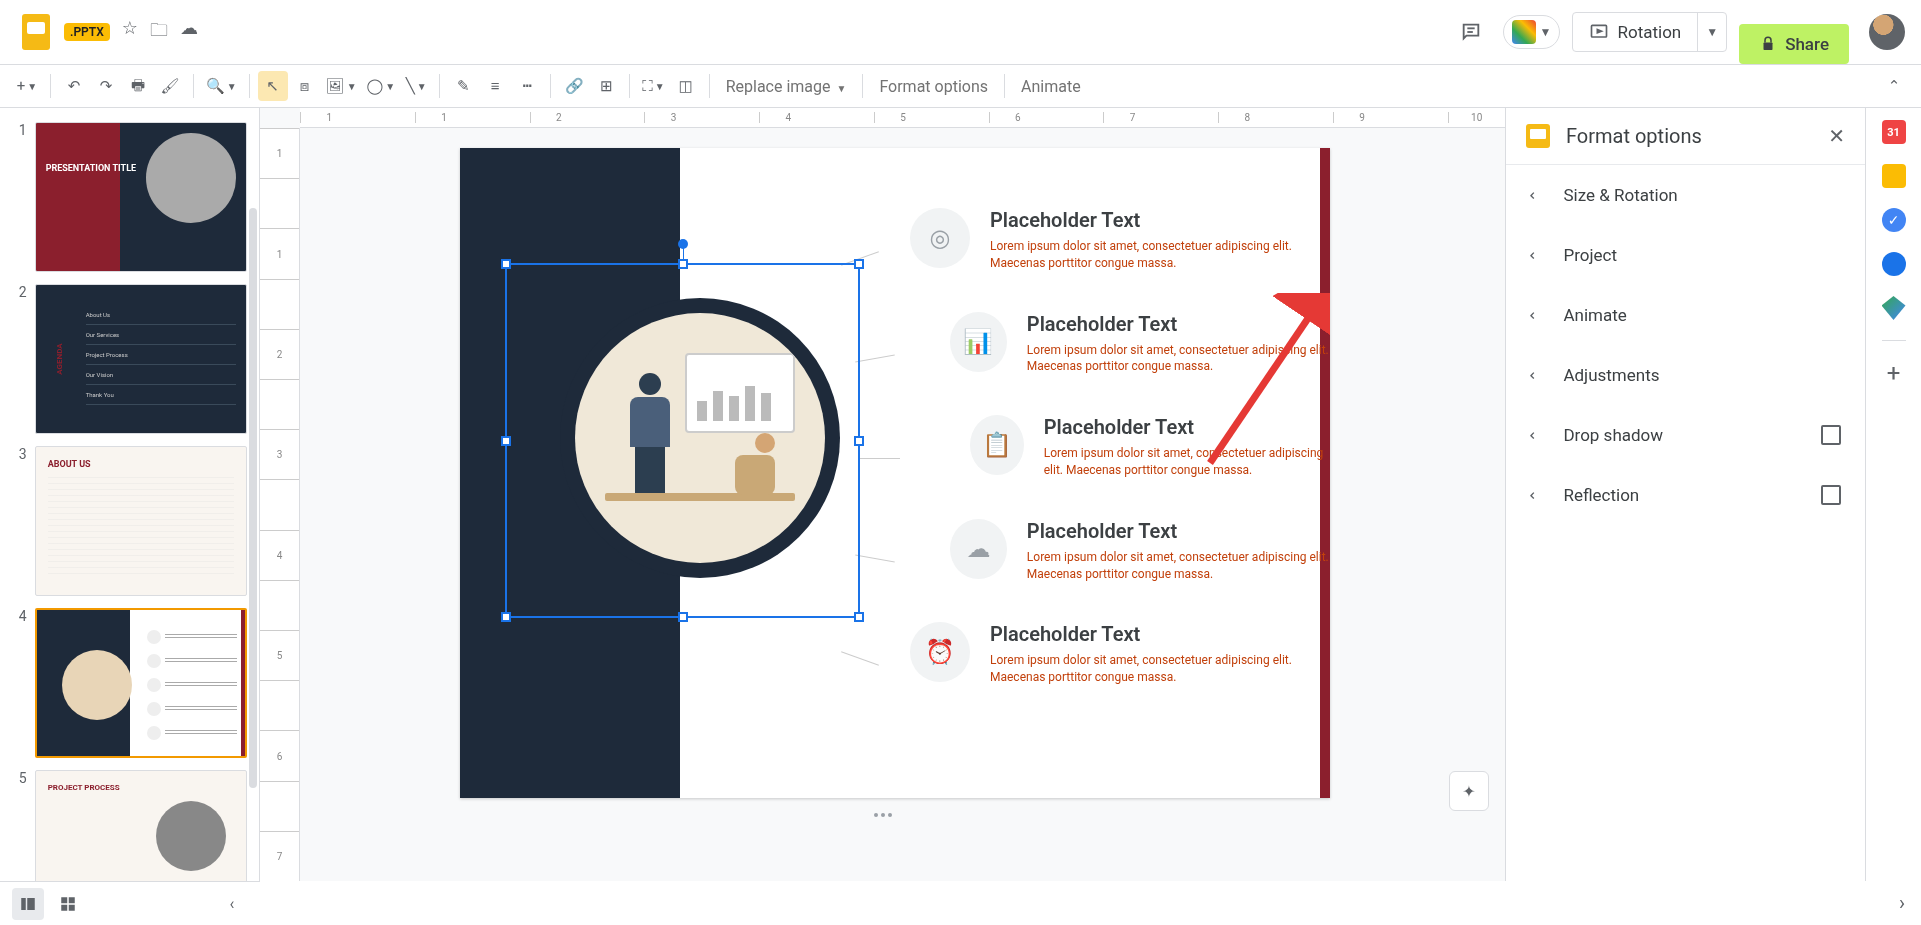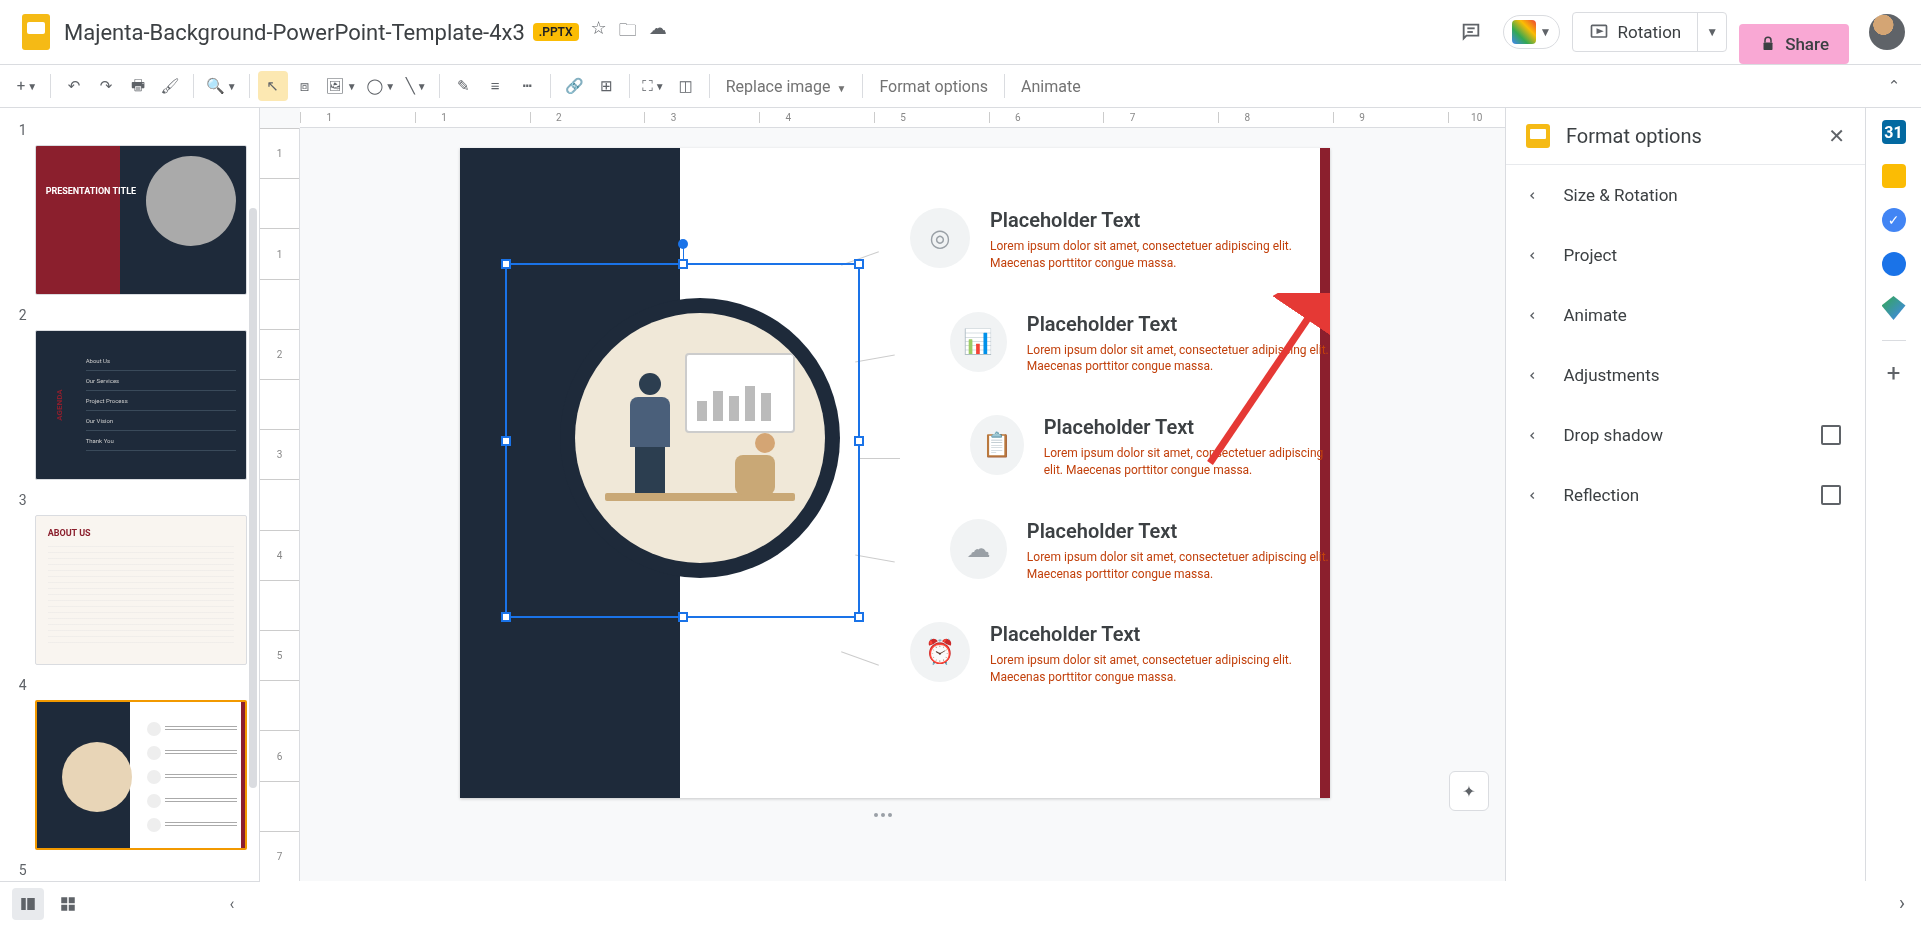--- a/index.html
+++ b/index.html
@@ -19,38 +19,38 @@
 .menu-row { display: flex; gap: 2px; margin-top: 2px; }
 .menu-item { font-size: 16px; color: #202124; padding: 4px 8px; cursor: pointer; border-radius:4px; }
 .last-edit { font-size: 16px; color: #5f6368; text-decoration: underline; margin-left: 12px; cursor:pointer; }
 .header-right { display: flex; align-items: center; gap: 12px; }
 .hbtn { width:40px; height:40px; border-radius:50%; display:flex; align-items:center; justify-content:center; cursor:pointer; color:#5f6368; }
 .meet-btn { border:1px solid #dadce0; border-radius:20px; padding:4px 8px; display:flex; align-items:center; gap:4px; }
 .meet-icon { width:24px; height:24px; background: linear-gradient(45deg,#4285f4,#34a853,#fbbc04,#ea4335); border-radius:4px; }
 .slideshow-btn { border:1px solid #dadce0; border-radius:4px; height:40px; display:flex; align-items:center; }
 .slideshow-main { padding:0 16px; display:flex; align-items:center; gap:8px; font-size:17px; color:#3c4043; cursor:pointer; }
 .slideshow-drop { border-left:1px solid #dadce0; padding:0 8px; height:100%; display:flex; align-items:center; cursor:pointer; }
-.share-btn { background:#f9a8d4; color:#3c4043; font-weight:500; padding:10px 20px; border-radius:4px; display:flex; align-items:center; gap:8px; cursor:pointer; font-size:17px;margin-top:23px; }
+.share-btn { background:#bef264; color:#3c4043; font-weight:500; padding:10px 20px; border-radius:4px; display:flex; align-items:center; gap:8px; cursor:pointer; font-size:17px;margin-top:23px; }
 .avatar { width:36px; height:36px; border-radius:50%; background:#8ab4f8; margin-left:8px; background-image: radial-gradient(circle at 40% 30%, #d4a574 30%, #5f6368 31%); }
 
 
 .toolbar { height: 44px; border-top:1px solid #dadce0; border-bottom:1px solid #dadce0; display:flex; align-items:center; padding:0 12px; gap:2px; }
 .tbtn { min-width:30px; height:30px; display:flex; align-items:center; justify-content:center; color:#5f6368; cursor:pointer; border-radius:4px; padding:0 4px; font-size:15px; }
 .tbtn.sel { background:#fce8b2; }
 .tsep { width:1px; height:24px; background:#dadce0; margin:0 6px; }
 .ttext { font-size:16px; color:#737373; padding:0 8px; cursor:pointer; }
 .toolbar-collapse { margin-left:auto; }
 
 
 .main { display:flex; height: calc(925px - 64px - 44px - 44px); }
 .filmstrip { width:260px; border-right:1px solid #dadce0; overflow-y:auto; padding:8px 0; position:relative; }
 .scroll-indicator { position:absolute; right:2px; top:100px; width:8px; height:580px; background:#dadce0; border-radius:4px; }
 .slide-item { display:flex; padding:6px 12px; gap:8px; }
 .slide-num { font-size:14px; color:#5f6368; width:16px; text-align:right; }
-.thumb { width:232px; height:150px; border:1px solid #dadce0; border-radius:2px; background:#fff; position:relative; overflow:hidden; cursor:pointer;margin-top:23px; }
+.thumb { width:232px; height:150px; border:1px solid #dadce0; border-radius:2px; background:#fff; position:relative; overflow:hidden; cursor:pointer; }
 .thumb.active { border:2px solid #f29900; }
 .thumb1 { background:linear-gradient(to right, #8b1f2d 0%, #8b1f2d 40%, #1e2a3a 40%); }
 .thumb1::after { content:''; position:absolute; right:10px; top:10px; width:90px; height:90px; border-radius:50%; background:#aaa; }
 .thumb1-title { position:absolute; left:10px; top:40px; color:#fff; font-size:9px; font-weight:bold; }
 .thumb2 { background:#1e2a3a; }
 .thumb2-side { position:absolute; left:8px; top:50%; transform:translateY(-50%) rotate(-90deg); color:#8b1f2d; font-size:8px; font-weight:bold; }
 .thumb2-rows { position:absolute; left:50px; top:20px; right:10px; }
 .thumb2-row { border-bottom:1px solid #3a4a5a; padding:6px 0; color:#ccc; font-size:6px; }
 .thumb3 { background:#f9f5f0; }
 .thumb3-title { position:absolute; left:12px; top:12px; color:#8b1f2d; font-size:9px; font-weight:bold; }
@@ -122,21 +122,21 @@
 .fp-title { font-size:20px; color:#3c4043; flex:1; }
 .fp-close { font-size:20px; color:#5f6368; cursor:pointer; }
 .fp-item { display:flex; align-items:center; padding:20px 24px; cursor:pointer; gap:20px; }
 .fp-chevron { color:#5f6368; font-size:16px; transform:rotate(-90deg); display:inline-block; }
 .fp-label { font-size:17px; color:#3c4043; flex:1; }
 .fp-check { width:20px; height:20px; border:2px solid #5f6368; border-radius:2px; }
 
 
 .right-rail { width:56px; border-left:1px solid #dadce0; display:flex; flex-direction:column; align-items:center; padding-top:12px; gap:20px; }
 .rail-icon { width:24px; height:24px; cursor:pointer; border-radius:4px; display:flex; align-items:center; justify-content:center; }
-.rail-cal { background:#0369a1; color:#fff; font-size:16px; font-weight:bold; border-radius:4px; }
+.rail-cal { background:#ef4444; color:#fff; font-size:11px; font-weight:bold; border-radius:4px; }
 .rail-keep { background:#fbbc04; border-radius:4px; }
 .rail-tasks { background:#4285f4; border-radius:50%; position:relative; }
 .rail-tasks::after { content:'✓'; color:#fff; font-size:14px; position:absolute; inset:0; display:flex; align-items:center; justify-content:center;}
 .rail-contacts { background:#1a73e8; border-radius:50%; }
 .rail-maps { background:linear-gradient(135deg,#34a853,#4285f4); clip-path:polygon(50% 0,100% 40%,50% 100%,0 40%); }
 .rail-sep { width:24px; height:1px; background:#dadce0; }
 .rail-plus { font-size:24px; color:#5f6368; }
 .rail-collapse { position:absolute; bottom:10px; right:16px; color:#5f6368; font-size:20px; cursor:pointer; }
 
 
@@ -149,21 +149,20 @@
 </style>
 </head>
 <body>
 
 <div class="header">
   <div class="logo">
       <div class="logo-icon"></div>
     </div>
   <div class="title-area">
     <div class="title-row">
-      <span class="doc-title">Majenta-Background-PowerPoint-Template-4x3</span>
       <span class="pptx-badge">.PPTX</span>
       <div class="title-icons">
         <span>☆</span>
         <span>🗀</span>
         <span>☁</span>
       </div>
     </div>
   </div>
   <div class="header-right">
     <div class="hbtn">

